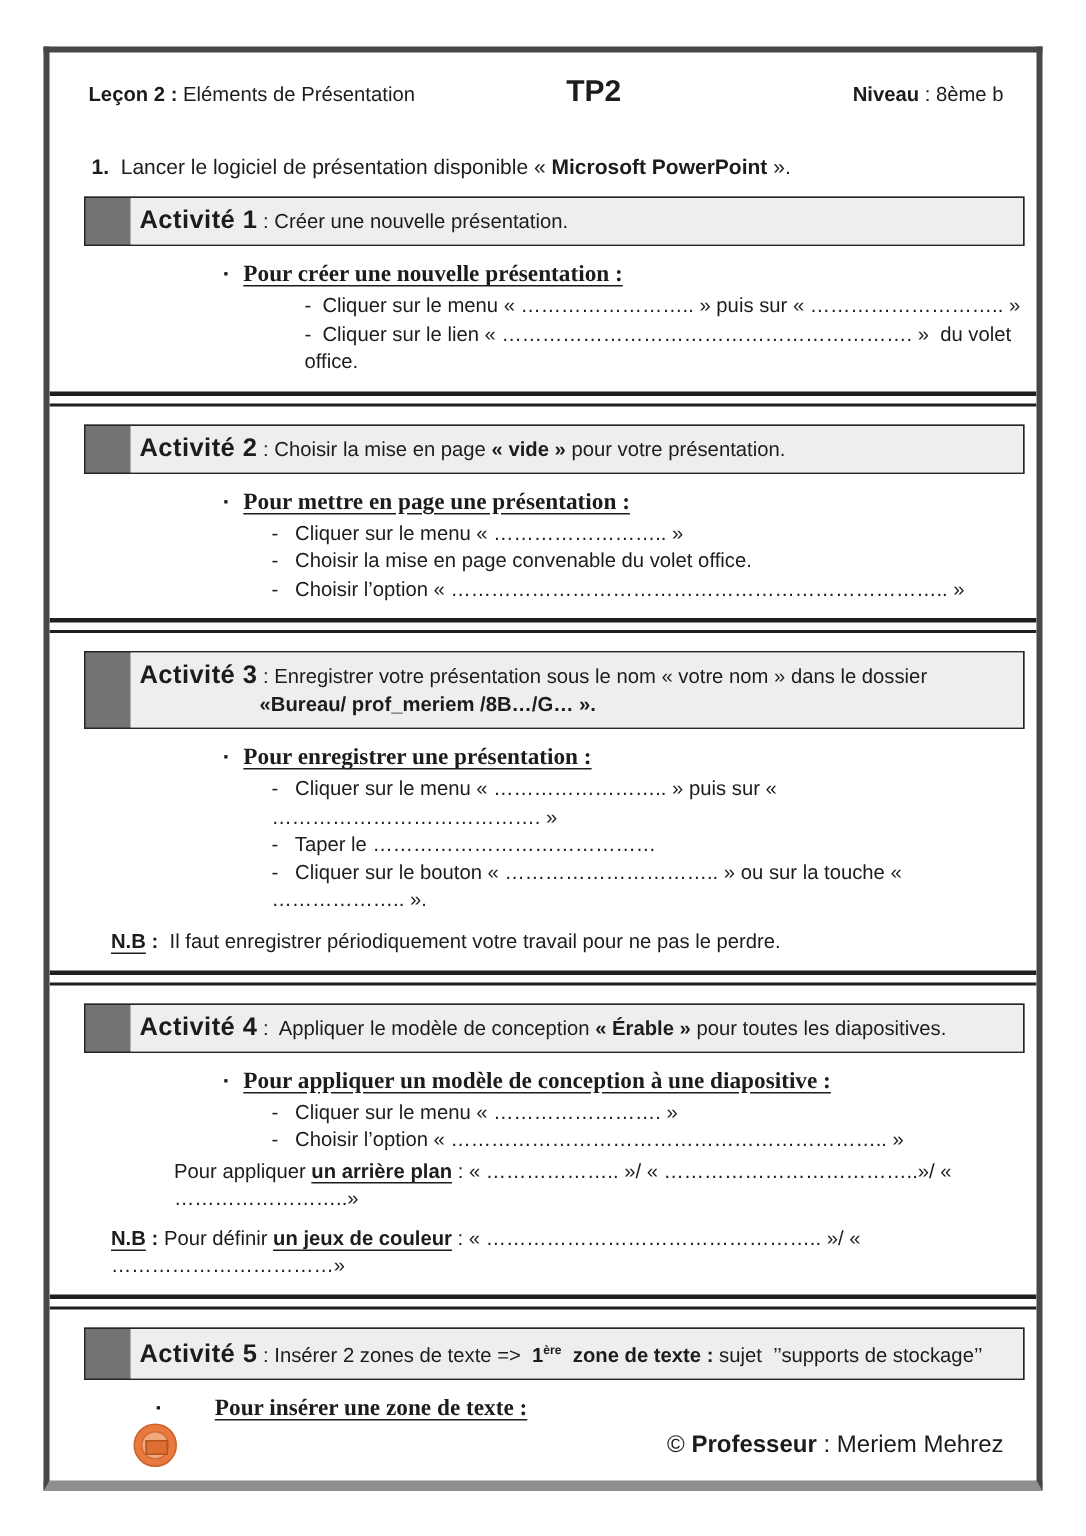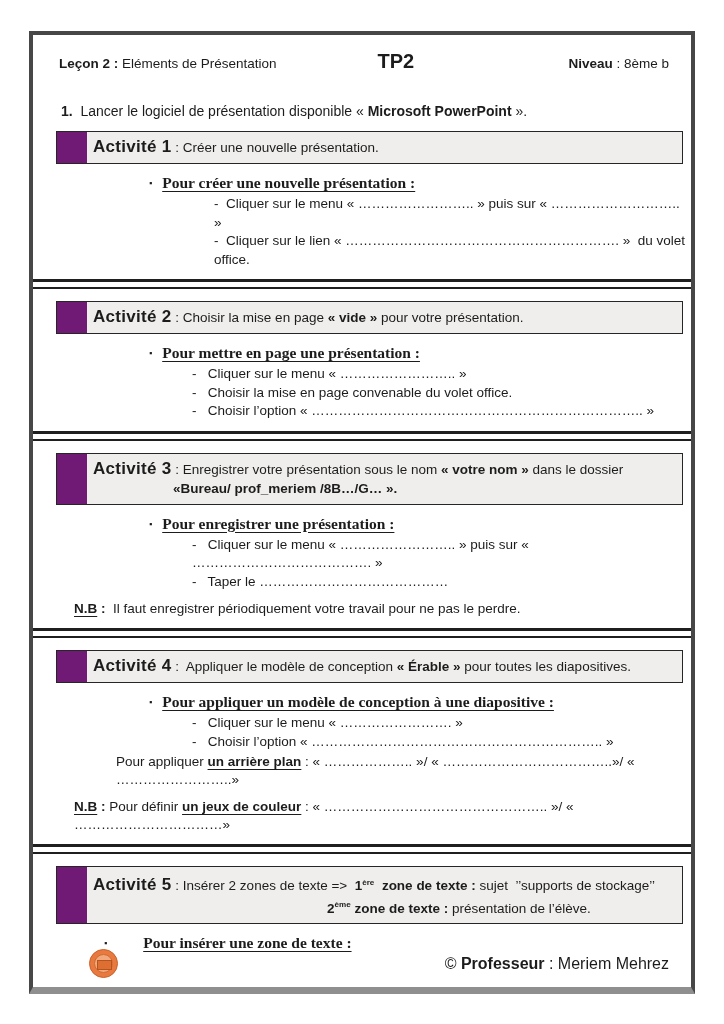--- a/index.html
+++ b/index.html
@@ -21,21 +21,21 @@
     overflow: hidden;
   }
   
   .hdr { display: flex; align-items: baseline; padding: 15px 22px 0 26px; }
   .hdr-left  { flex: 1.25; font-size: 13.5px; white-space: pre-wrap; }
   .hdr-center{ flex: 0 0 auto; font-size: 20px; font-weight: 700; }
   .hdr-right { flex: 1; text-align: right; font-size: 13.5px; white-space: pre-wrap; }
   
   .intro { margin: 30px 22px 0 28px; font-size: 14px; white-space: pre-wrap; }
   
-  .act-box { margin: 12px 8px 0 23px; border: 1.5px solid #262626; background: #701a75; }
+  .act-box { margin: 12px 8px 0 23px; border: 1.5px solid #262626; background: #737373; }
   .act-box-inner {
     margin-left: 30px; background: #efeeec;
     padding: 5px 8px 6px 6px;
     font-size: 13.5px; line-height: 19px;
   }
   .act-title { font-weight: 700; font-size: 17px; letter-spacing: 0.3px; }
   .act-line  { white-space: pre-wrap; }
   .act-line2 { white-space: pre-wrap; display: block; }
   .a3-line2  { margin-left: 80px; }
   .a5-line2  { margin-left: 234px; }
@@ -43,21 +43,21 @@
   .proc-head {
     margin: 10px 0 3px 116px;
     font-family: "Liberation Serif", serif;
     font-size: 15.5px; font-weight: 700;
   }
   .bullet { font-family: "Liberation Sans", sans-serif; font-size: 9px; vertical-align: 2px; margin-right: 10px; }
   .proc-title { text-decoration: underline; text-underline-offset: 3px; }
   .act5 .proc-head { margin-left: 71px; }
   .act5 .bullet { margin-right: 36px; }
   
-  .steps { margin-top: 2px; padding-left: 11px; }
+  .steps { margin-top: 2px; }
   .step { margin-left: 148px; font-size: 13.5px; line-height: 18.5px; white-space: pre-wrap; }
   .act1 .step { margin-left: 170px; }
   
   .nb  { margin: 9px 20px 0 41px; font-size: 13.5px; line-height: 18px; white-space: pre-wrap; }
   .nb2 { margin-top: 2px; margin-left: 83px; }
   
   .sep { margin-top: 10px; height: 5px; border-top: 3px solid #1f1f1f; border-bottom: 2px solid #1f1f1f; }
   
   .sg-sup { font-size: 0.6em; vertical-align: super; }
   
@@ -121,30 +121,31 @@
       <div class="step"><span>-   Choisir la mise en page convenable du volet office.</span></div>
       <div class="step"><span>-   Choisir l’option « ……………………………………………………………….. »</span></div>
     </div>
   </section>
 
   <div class="sep"></div>
 
   <section class="act act3">
     <div class="act-box">
       <div class="act-box-inner">
-        <span class="act-line"><span class="act-title">Activité 3</span><span class="act-desc"><span> : Enregistrer votre présentation sous le nom </span><span style="font-weight: 700;">« votre nom »</span><span> dans le dossier</span></span></span>
+        <span class="act-line"><span class="act-title">Activité 3</span><span class="act-desc"><span> : Enregistrer votre présentation sous le nom </span><span style="font-weight: 400;">« votre nom »</span><span> dans le dossier</span></span></span>
         <span class="act-line2 a3-line2"><span style="font-weight: 700;">«Bureau/ prof_meriem /8B…/G… ».</span></span>
       </div>
     </div>
     <div class="proc-head">
       <span class="bullet">▪</span><span class="proc-title">Pour enregistrer une présentation :</span>
     </div>
     <div class="steps">
       <div class="step"><span>-   Cliquer sur le menu « …………………….. » puis sur « …………………………………. »</span></div>
       <div class="step"><span>-   Taper le ……………………………………</span></div>
+      <div class="step"><span>-   Cliquer sur le bouton « ………………………….. » ou sur la touche « ……………….. ».</span></div>
     </div>
     <div class="nb"><span style="font-weight: 700; text-decoration: underline; text-underline-offset: 3px;">N.B</span><span style="font-weight: 700;"> :</span><span>  Il faut enregistrer périodiquement votre travail pour ne pas le perdre.</span></div>
   </section>
 
   <div class="sep"></div>
 
   <section class="act act4">
     <div class="act-box">
       <div class="act-box-inner">
         <span class="act-line"><span class="act-title">Activité 4</span><span class="act-desc"><span> :  Appliquer le modèle de conception </span><span style="font-weight: 700;">« Érable »</span><span> pour toutes les diapositives.</span></span></span>
@@ -160,21 +161,20 @@
     <div class="nb nb2"><span>Pour appliquer </span><span style="font-weight: 700; text-decoration: underline; text-underline-offset: 3px;">un arrière plan</span><span> : « ……………….. »/ « ………………………………..»/ « ……………………..»</span></div>
     <div class="nb"><span style="font-weight: 700; text-decoration: underline; text-underline-offset: 3px;">N.B</span><span style="font-weight: 700;"> :</span><span> Pour définir </span><span style="font-weight: 700; text-decoration: underline; text-underline-offset: 3px;">un jeux de couleur</span><span> : « ………………………………………….. »/ « ……………………………»</span></div>
   </section>
 
   <div class="sep"></div>
 
   <section class="act act5">
     <div class="act-box">
       <div class="act-box-inner">
         <span class="act-line"><span class="act-title">Activité 5</span><span class="act-desc"><span> : Insérer 2 zones de texte =&gt;  </span><span style="font-weight: 700;">1</span><span class="sg-sup" style="font-weight: 700;">ère</span><span style="font-weight: 700;">  zone de texte :</span><span> sujet  ’’supports de stockage’’</span></span></span>
-        <span class="act-line2 a5-line2"><span style="font-weight: 700;">2</span><span class="sg-sup" style="font-weight: 700;">ème</span><span style="font-weight: 700;"> zone de texte :</span><span> présentation de l’élève.</span></span>
       </div>
     </div>
     <div class="proc-head">
       <span class="bullet">▪</span><span class="proc-title">Pour insérer une zone de texte :</span>
     </div>
 
   </section>
 
   <div class="ftr">
     <span class="stamp">

